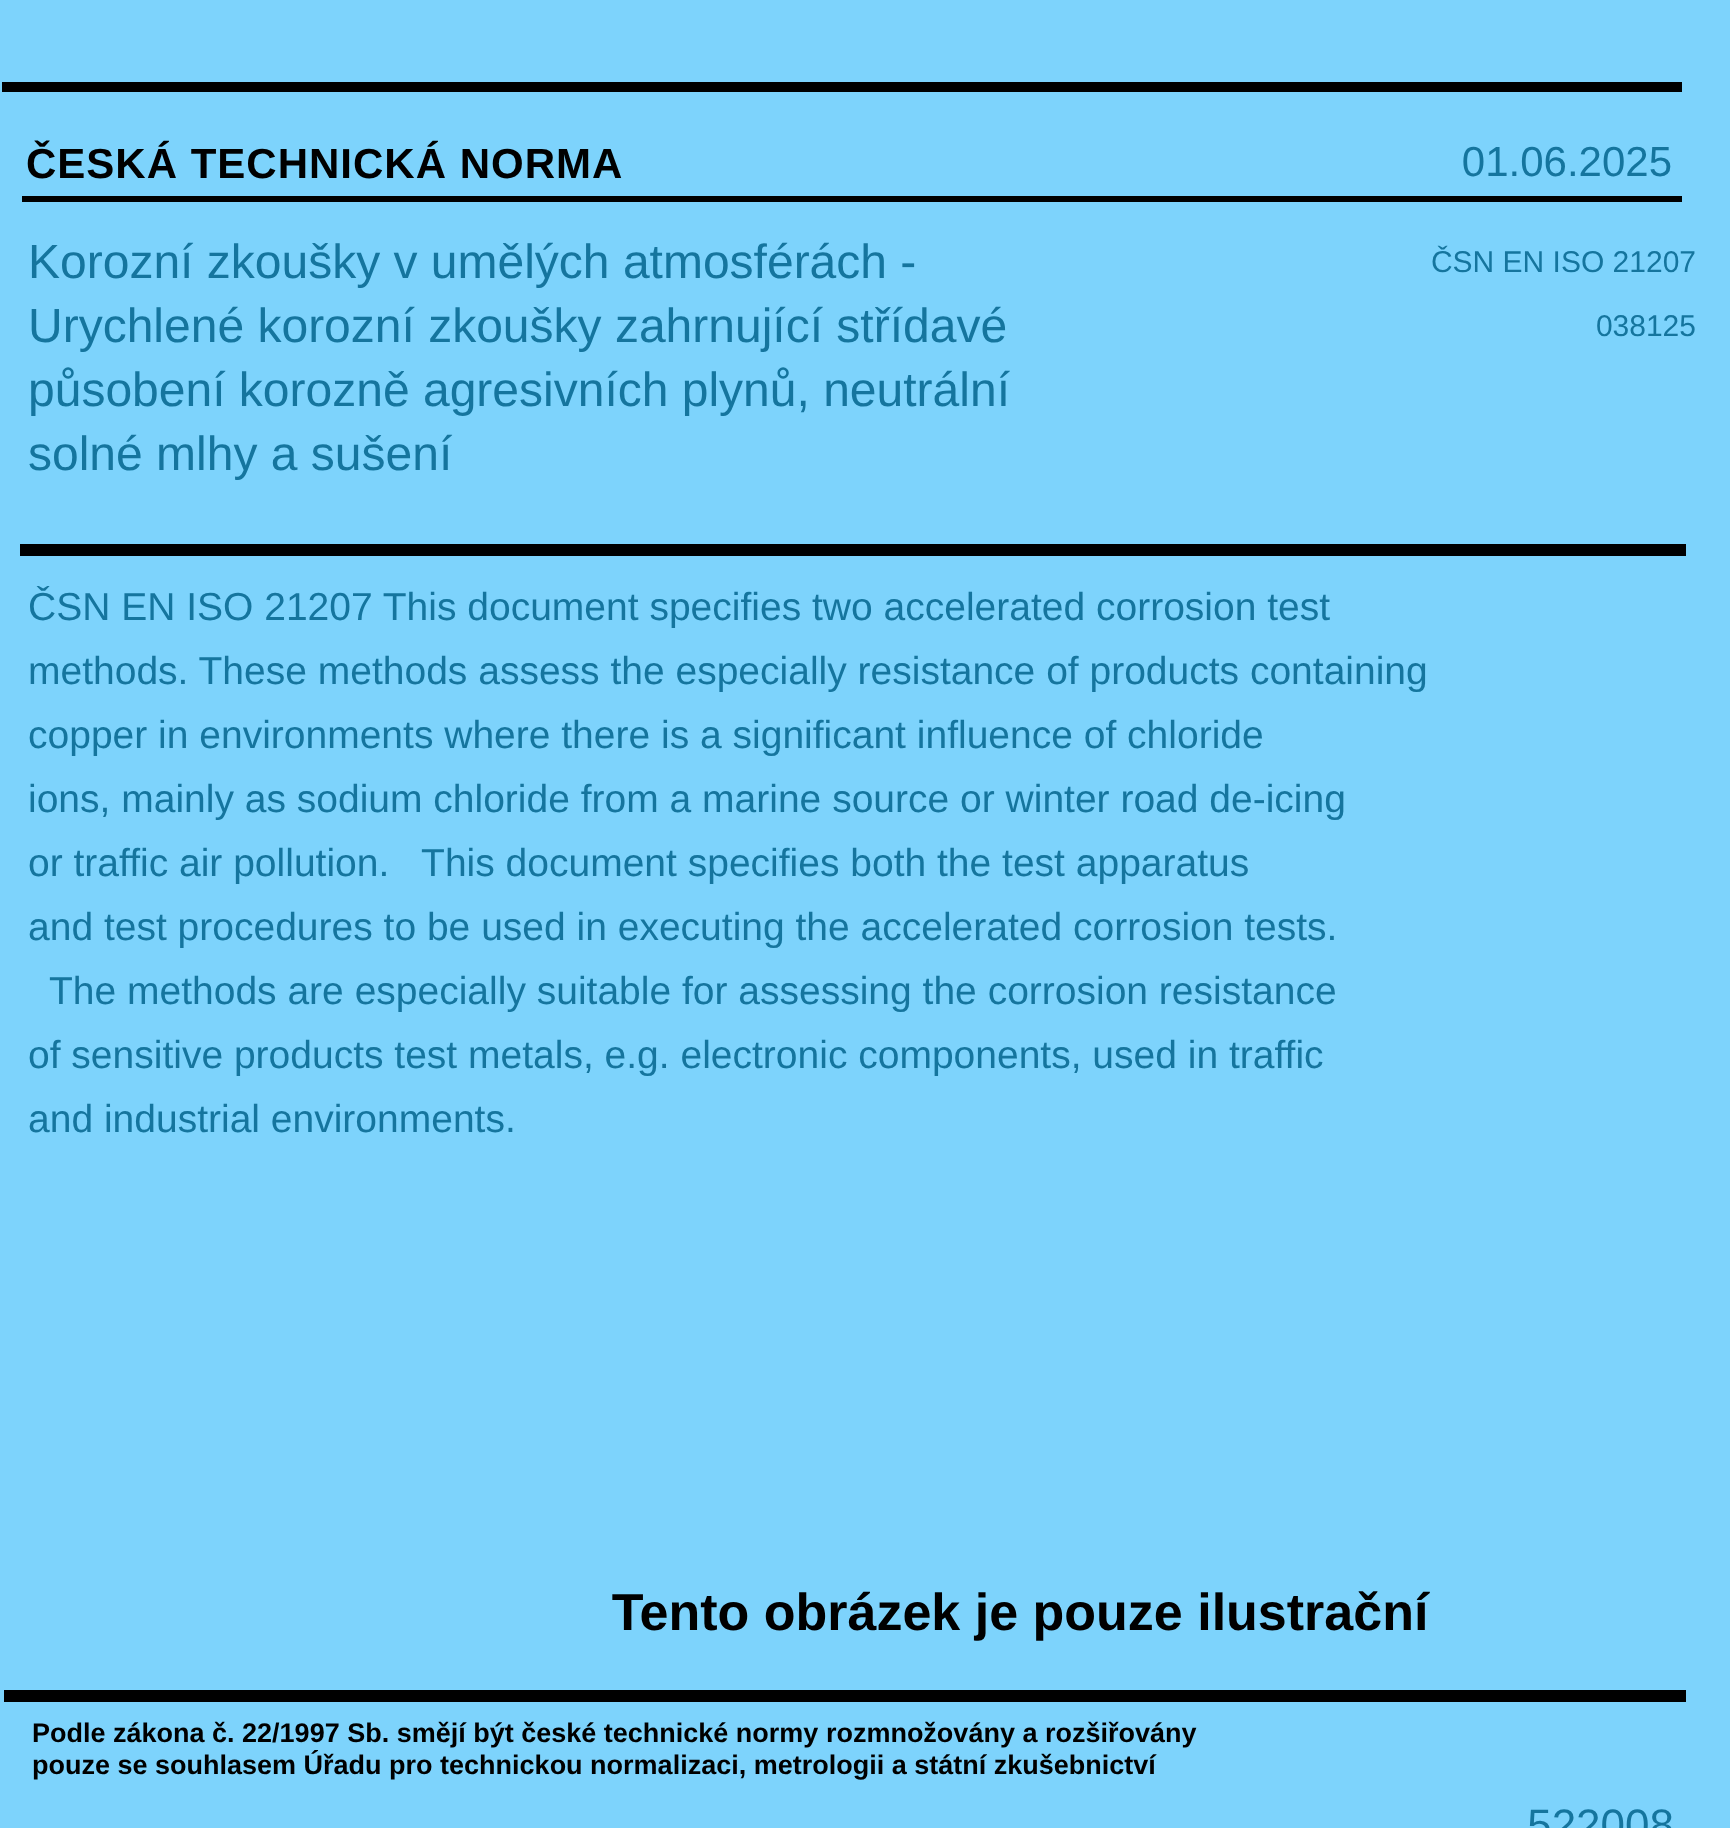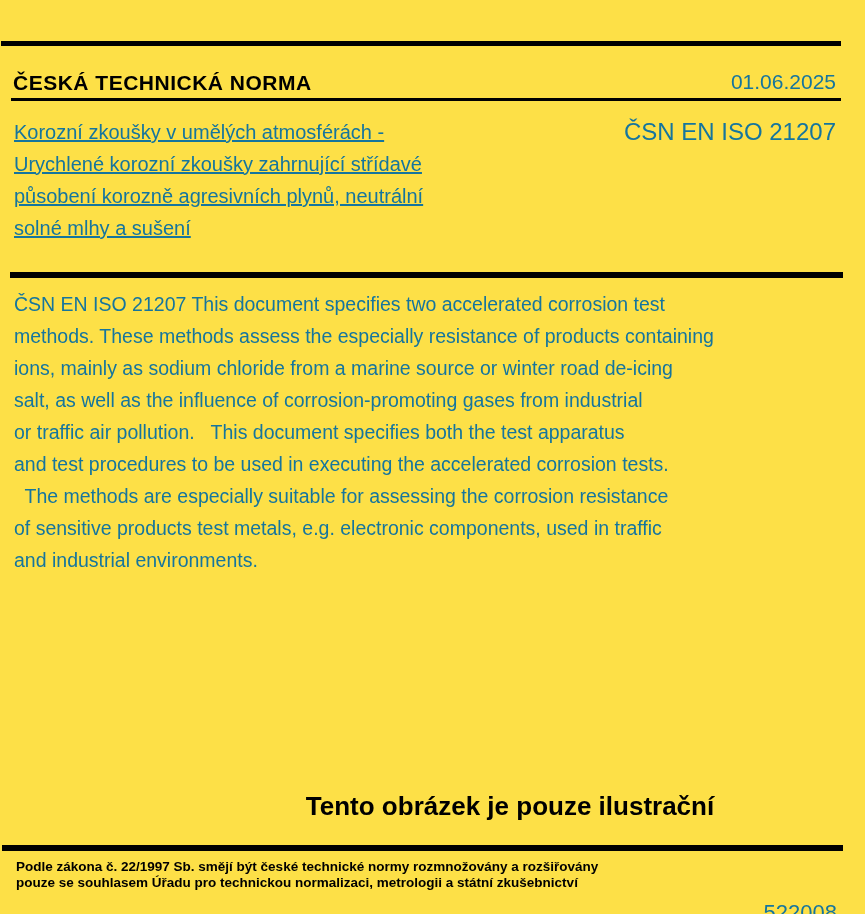--- a/index.html
+++ b/index.html
@@ -1,20 +1,20 @@
 <!DOCTYPE html>
 <html style="--accent: #15759E;"><head>
 <meta charset="utf-8">
 <style>
   html, body { margin: 0; padding: 0; background: #ffffff; }
   .page {
     position: relative;
     width: 865px;
     height: 914px;
-    background: #fde047;
+    background: #7dd3fc;
     font-family: "Liberation Sans", "DejaVu Sans", sans-serif;
     overflow: hidden;
     color: #000000;
   }
   .rule { position: absolute; background: #000000; }
   .rule-top     { left: 1px;  top: 41px;  width: 840px; height: 5px; }
   .rule-header  { left: 11px; top: 98px;  width: 830px; height: 3px; }
   .rule-mid     { left: 10px; top: 272px; width: 833px; height: 6px; }
   .rule-footer  { left: 2px;  top: 845px; width: 841px; height: 6px; }
 
@@ -23,27 +23,27 @@
     font-size: 21px; font-weight: bold; letter-spacing: 0.5px;
     color: #000000; white-space: nowrap;
   }
   .pub-date {
     position: absolute; right: 29px; top: 70px;
     font-size: 21px; color: var(--accent, #15759E); white-space: nowrap;
   }
 
   .title-block {
     position: absolute; left: 14px; top: 116px; width: 560px;
-    font-size: 20px; line-height: 32px; color: var(--accent, #15759E); text-decoration: underline;
+    font-size: 24px; line-height: 32px; color: var(--accent, #15759E);
   }
   .title-block div { white-space: pre; }
 
   .code-block {
-    position: absolute; right: 29px; top: 116px; text-align: right;
-    font-size: 24px; line-height: 32px; color: var(--accent, #15759E);
+    position: absolute; right: 17px; top: 116px; text-align: right;
+    font-size: 15px; line-height: 32px; color: var(--accent, #15759E);
     white-space: nowrap;
   }
 
   .abstract {
     position: absolute; left: 14px; top: 288px; width: 820px;
     font-size: 19.5px; line-height: 32px; color: var(--accent, #15759E);
   }
   .abstract div { white-space: pre; }
 
   .illustration-note {
@@ -77,29 +77,30 @@
 
   <div class="title-block">
     <div>Korozní zkoušky v umělých atmosférách -</div>
     <div>Urychlené korozní zkoušky zahrnující střídavé</div>
     <div>působení korozně agresivních plynů, neutrální</div>
     <div>solné mlhy a sušení</div>
   </div>
 
   <div class="code-block">
     <div>ČSN EN ISO 21207</div>
+    <div>038125</div>
   </div>
 
   <div class="rule rule-mid"></div>
 
   <div class="abstract">
     <div>ČSN EN ISO 21207 This document specifies two accelerated corrosion test</div>
     <div>methods. These methods assess the especially resistance of products containing</div>
+    <div>copper in environments where there is a significant influence of chloride</div>
     <div>ions, mainly as sodium chloride from a marine source or winter road de-icing</div>
-    <div>salt, as well as the influence of corrosion-promoting gases from industrial</div>
     <div>or traffic air pollution.   This document specifies both the test apparatus</div>
     <div>and test procedures to be used in executing the accelerated corrosion tests.</div>
     <div>  The methods are especially suitable for assessing the corrosion resistance</div>
     <div>of sensitive products test metals, e.g. electronic components, used in traffic</div>
     <div>and industrial environments.</div>
   </div>
 
   <div class="illustration-note">Tento obrázek je pouze ilustrační</div>
 
   <div class="rule rule-footer"></div>

